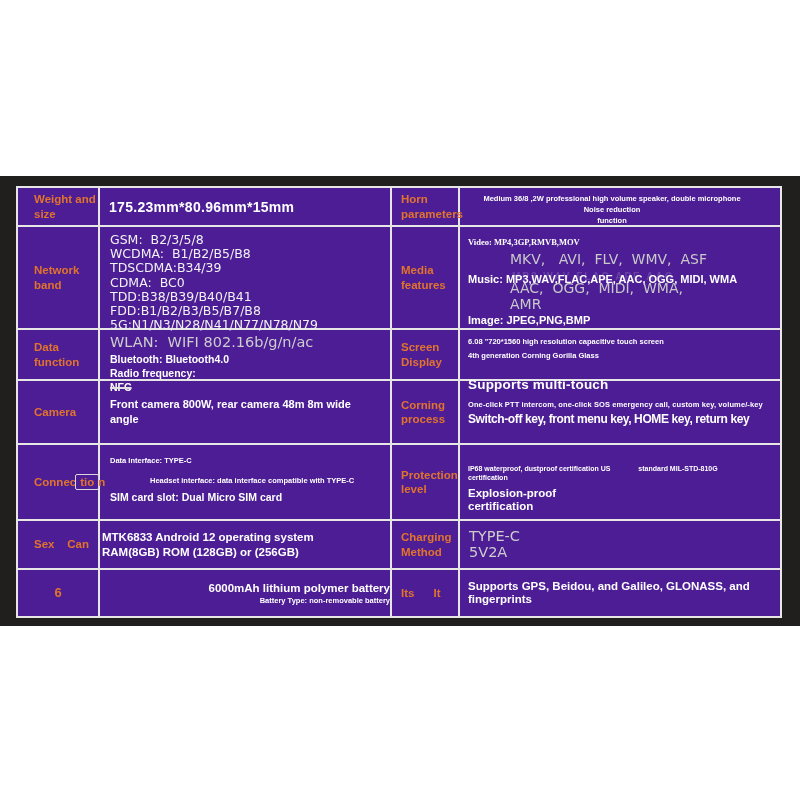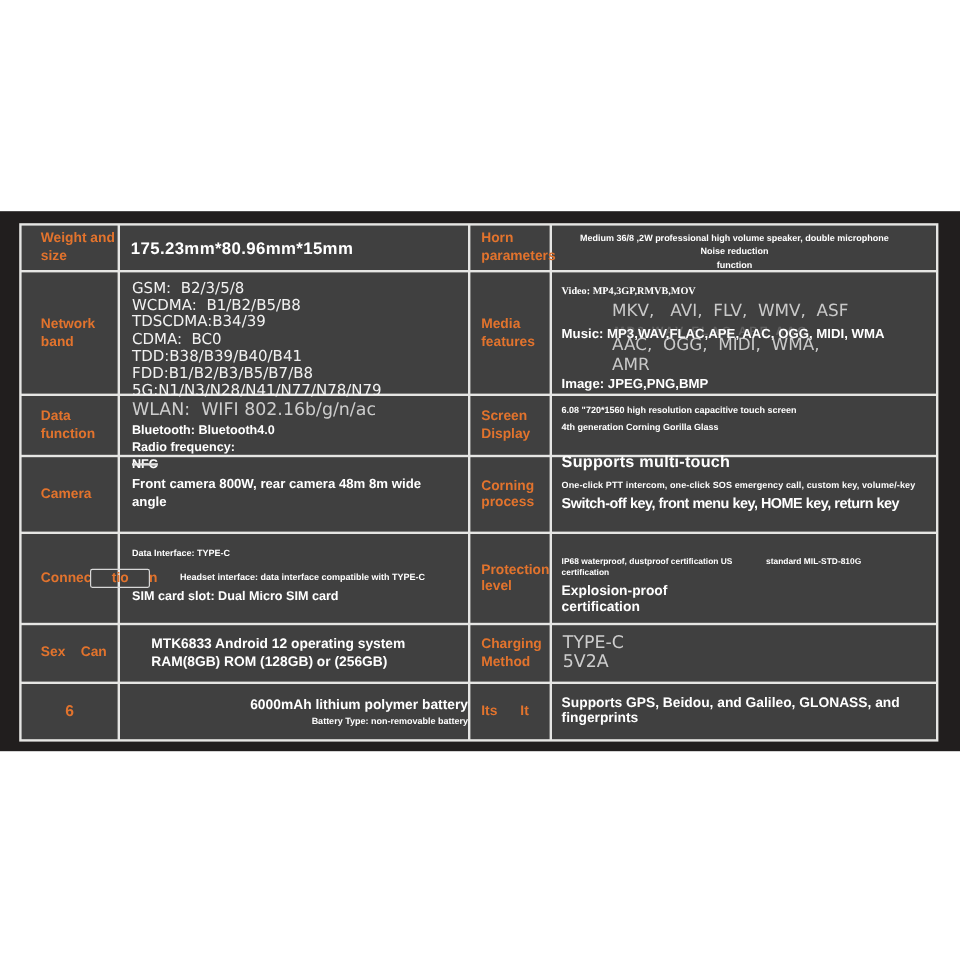--- a/index.html
+++ b/index.html
@@ -6,31 +6,31 @@
   .stage { position:relative; width:800px; height:800px; background:#ffffff; overflow:hidden;
            font-family:"Liberation Sans", sans-serif; }
   .band { position:absolute; left:0; top:176px; width:800px; height:450px; background:#211e1e; }
 
   .spec-table { position:absolute; left:16px; top:186px; width:766px; height:432px;
     box-sizing:border-box; display:grid;
     grid-template-columns:80px 290px 66px 320px;
     grid-template-rows:37px 101px 49px 62px 74px 47px 46px;
     gap:2px; padding:2px; background:#e6e6e4; }
 
-  .c { background:#404040; position:relative; }
+  .c { background:#4c1d95; position:relative; }
   .c > * { position:relative; z-index:2; }
 
   
   .lbl { color:#e2732d; font-weight:700; display:flex; align-items:center; line-height:1.25; }
   .lbl-l { font-size:11.5px; padding-left:16px; }
   .lbl-r { font-size:11.5px; padding-left:9px; }
   .lbl-center { justify-content:center; padding-left:0; font-size:13px; }
   .pre { white-space:pre-wrap; }
   .nowrap { white-space:nowrap; }
-  .ghost-box { border:1px solid #d8d8d8; border-radius:2px; padding:0 17px; margin:0 -1px; }
+  .ghost-box { border:1px solid #d8d8d8; border-radius:2px; padding:0 4px; margin:0 -1px; }
 
   
   .ct { color:#ffffff; font-weight:700; }
   .flexcenter { display:flex; flex-direction:column; justify-content:center; }
 
   
   .weight-val { display:flex; align-items:center; padding-left:9px; font-size:14px; letter-spacing:.3px; }
   .horn { padding:5px 24px 0 8px; font-size:7.5px; line-height:11px;text-align:center; }
 
   
@@ -70,21 +70,21 @@
   .conn-sm { font-size:7.5px; line-height:10px; }
   .conn-sm2 { margin-top:10px;margin-left:40px; }
   .conn-lg { font-size:10.5px; margin-top:5px; }
   .prot { padding:19px 8px 0 8px; }
   .prot-row { display:flex; font-size:7px; line-height:9px; }
   .prot-gap { margin-left:28px; }
   .prot-sm { font-size:7px; line-height:9px; }
   .prot-lg { font-size:11.5px; line-height:13px; margin-top:5px; white-space:pre-wrap; }
 
   
-  .platform { padding-left:26px; font-size:11.5px; line-height:14.5px; }
+  .platform { padding-left:2px; font-size:11.5px; line-height:14.5px; }
   .charge { padding-left:9px; font-family:"DejaVu Sans", sans-serif; font-weight:400;
             color:#cdcdcd; font-size:14.5px; line-height:15.5px; }
 
   
   .battery { padding-left:26px;text-align:right; }
   .bat-lg { font-size:11.5px; }
   .bat-sm { font-size:7.5px; margin-top:2px; }
   .gps { padding-left:8px; font-size:11.5px; line-height:13.5px; white-space:pre-wrap; }
 </style>
 </head>

